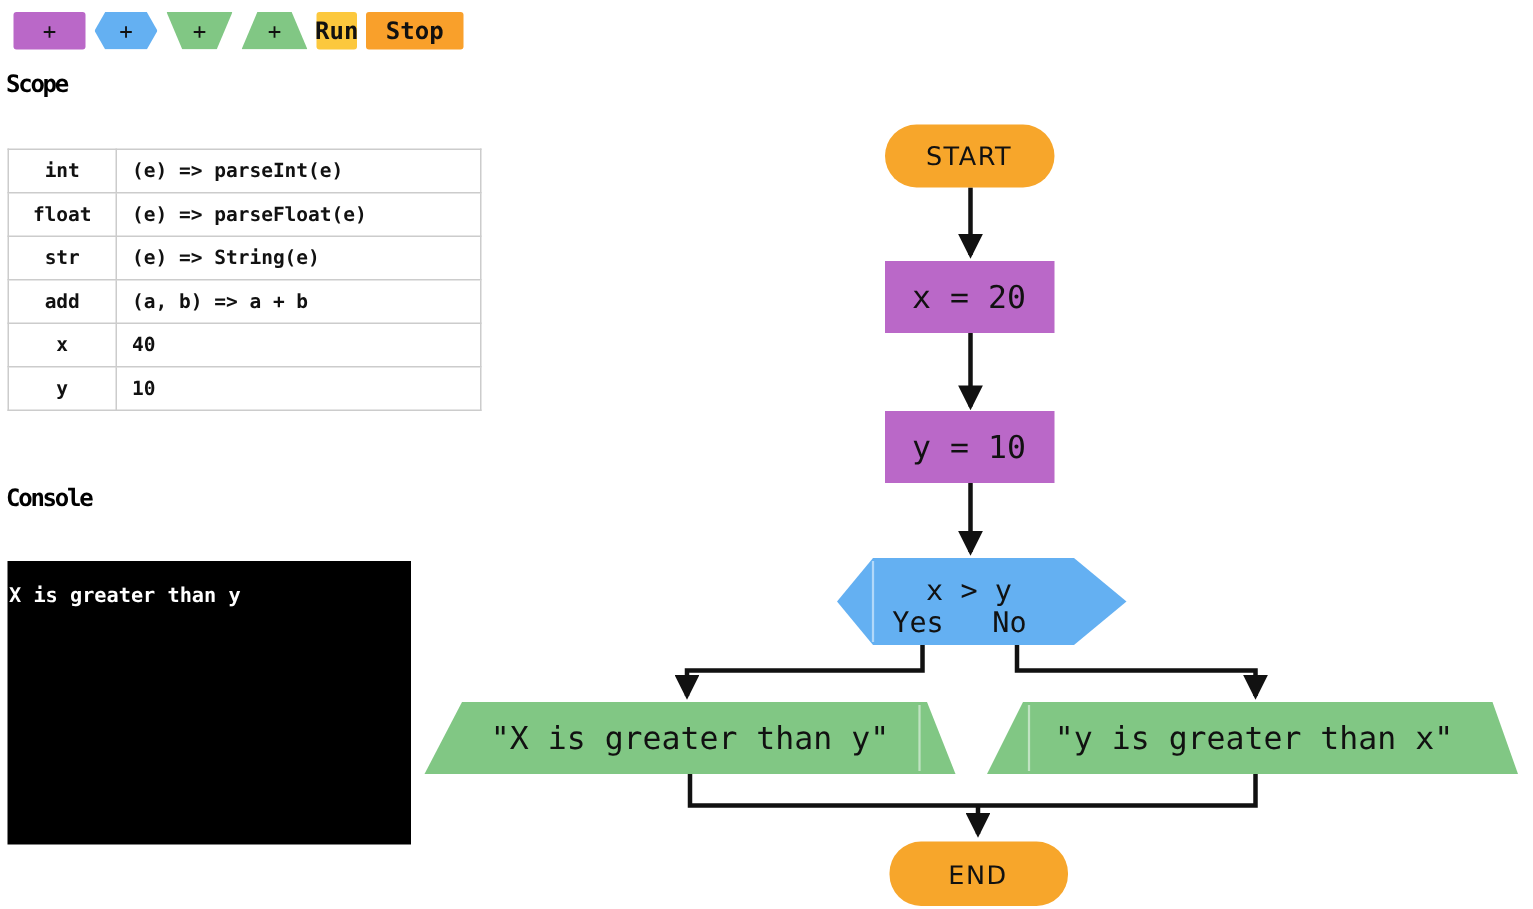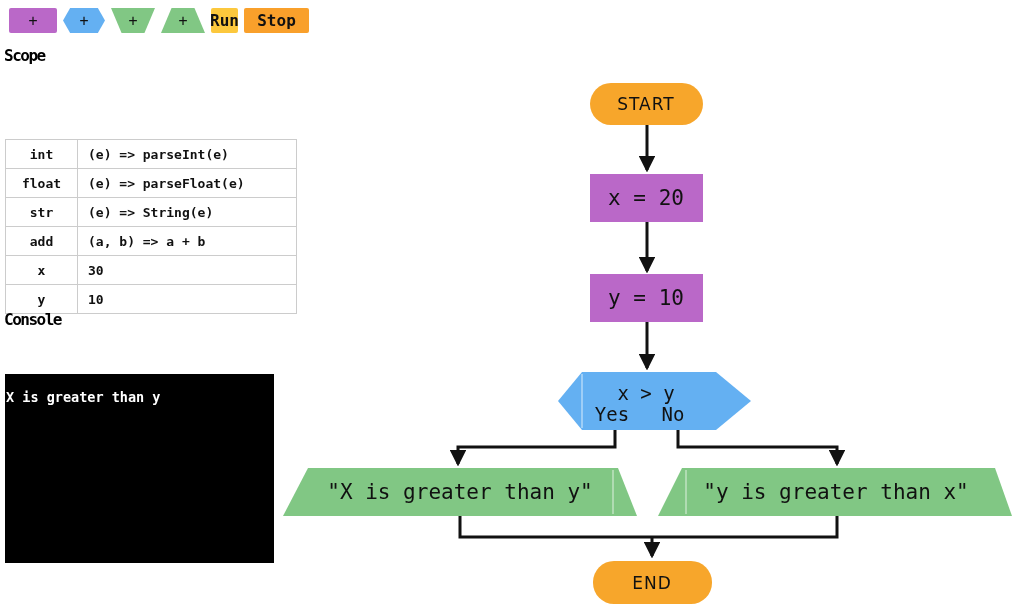--- a/index.html
+++ b/index.html
@@ -20,26 +20,26 @@
   .tb-plus-green-b{ width:44px; background:#81c784;
       clip-path:polygon(24% 0%, 76% 0%, 100% 100%, 0% 100%); }
   .tb-run  { width:27px; background:#fcc83d; border-radius:2px; font-weight:600; font-size:16px; }
   .tb-stop { width:65px; background:#f9a02b; border-radius:2px; font-weight:600; font-size:16px; }
 
   
   .section-heading { position:absolute; left:4px; color:#000;
       font-family:"DejaVu Sans Mono", monospace; font-weight:bold;
       font-size:16px; letter-spacing:-1.5px; }
   #scope-heading   { top:46px; }
-  #console-heading { top:310px; }
+  #console-heading { top:322px; }
 
   
-  .scope-table { position:absolute; left:5px; top:99px; width:292px;
+  .scope-table { position:absolute; left:5px; top:99px; width:316px;
       border-collapse:collapse; background:#fff;
-      font-family:"DejaVu Sans Mono", monospace; font-size:13px; font-weight:600; color:#111;margin-top:40px; }
+      font-family:"DejaVu Sans Mono", monospace; font-size:13px; font-weight:600; color:#111; }
   .scope-table td { border:1px solid #ccc; height:29px; padding:0 10px; }
   .scope-table td.k { width:72px; text-align:center; }
   .scope-table td.v { text-align:left; }
 
   
   .console-box { position:absolute; left:5px; top:374px; width:269px; height:189px;
       background:#000; color:#fff; font-family:"DejaVu Sans Mono", monospace;
       font-size:13.5px; font-weight:bold; padding:14px 1px; line-height:1.4; }
 
   
@@ -78,21 +78,21 @@
       <tr>
         <td class="k">str</td>
         <td class="v">(e) =&gt; String(e)</td>
       </tr>
       <tr>
         <td class="k">add</td>
         <td class="v">(a, b) =&gt; a + b</td>
       </tr>
       <tr>
         <td class="k">x</td>
-        <td class="v">30</td>
+        <td class="v">40</td>
       </tr>
       <tr>
         <td class="k">y</td>
         <td class="v">10</td>
       </tr>
     </tbody>
   </table>
 
   <h2 class="section-heading" id="console-heading">Console</h2>
   <div class="console-box">

